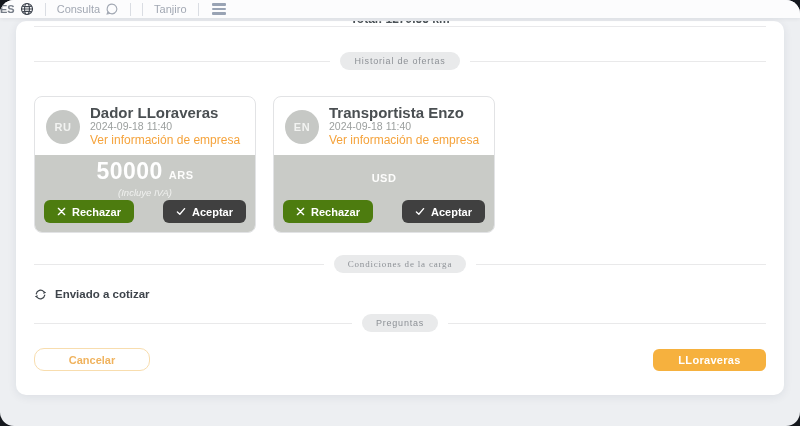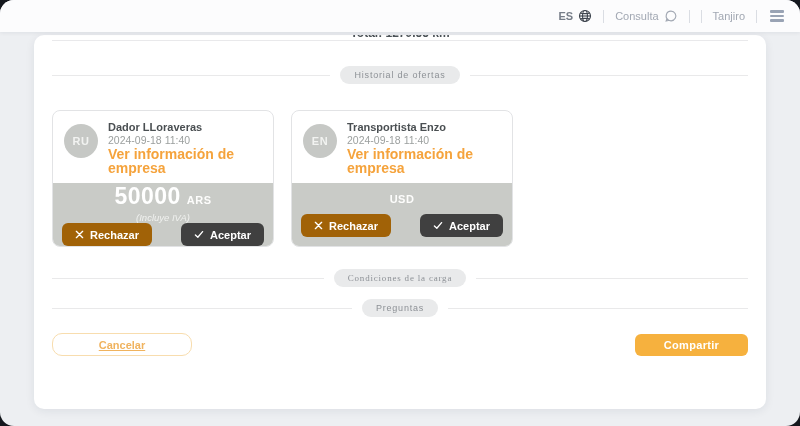--- a/index.html
+++ b/index.html
@@ -11,44 +11,43 @@
   }
   .app {
     width:800px; height:426px;
     border-radius:14px;
     overflow:hidden;
     background:#edeff2;
     position:relative;
   }
   
   .topbar {
-    height:32px;
+    height:18px;
     background:#fcfcfd;
     display:flex;
     align-items:center;
-    justify-content:flex-end;
-    padding-right:14px;
+    padding-right:3px;
     gap:11px;
     box-shadow:0 1px 4px rgba(20,30,50,.07);
     position:relative;
     z-index:5;
   }
   .tb-item {
     display:flex; align-items:center; gap:5px;
     font-size:11px; color:#a2a8b3; cursor:pointer;
     white-space:nowrap;
   }
   .tb-item.lang { color:#767d88; font-weight:bold; }
   .tb-sep { width:1px; height:13px; background:#dadde3; }
   .tb-icon { display:inline-flex; }
   .hamburger { display:flex; flex-direction:column; gap:2px; padding:2px; cursor:pointer; }
   .hamburger span { width:14px; height:2.5px; border-radius:1px; background:#99a3b4; }
   
   .card {
-    margin:3px 34px 0;
+    margin:3px 16px 0;
     height:374px;
     background:#ffffff;
     border-radius:10px;
     box-shadow:0 2px 10px rgba(30,40,60,.08);
     overflow:hidden;
     padding:0 18px 12px;
   }
   .total-text {
     margin-top:-9px;
     text-align:center;
@@ -80,65 +79,65 @@
     background:#fff;
   }
   .offer-head { display:flex; gap:10px; padding:9px 11px 8px; align-items:flex-start; }
   .avatar {
     width:34px; height:34px; border-radius:50%;
     background:#c6c8c5; color:#f2f3f1;
     font-size:11px; font-weight:bold; letter-spacing:.5px;
     display:flex; align-items:center; justify-content:center;
     flex-shrink:0; margin-top:4px;
   }
-  .offer-name { font-size:11px; font-weight:bold; color:#4a4f52; line-height:14px; }
+  .offer-name { font-size:15px; font-weight:bold; color:#4a4f52; line-height:14px; }
   .offer-date { font-size:10.5px; color:#9b9f9e; line-height:13px; }
-  .offer-link { font-size:14px; font-weight:bold; color:#f5a33c; line-height:14px; cursor:pointer; }
+  .offer-link { font-size:12px; font-weight:normal; color:#f5a33c; line-height:14px; cursor:pointer; }
   .offer-body {
     flex:1; background:#c9cbc7;
     display:flex; flex-direction:column;
   }
   .price-zone { flex:1; display:flex; flex-direction:column; align-items:center; justify-content:center; }
   .price-line { display:flex; align-items:baseline; gap:6px; }
   .price-amount { font-size:23px; font-weight:bold; color:#ffffff; letter-spacing:.5px; }
   .price-currency { font-size:11px; font-weight:bold; color:#fdfdfc; letter-spacing:.5px; }
   .tax-note { font-size:9.5px; font-style:italic; color:#f0f1ef; margin-top:2px; }
   .tax-note:empty { display:none; }
   .offer-actions { display:flex; justify-content:space-between; padding:0 9px 9px; }
   .btn {
     border:none; border-radius:6px;
     display:inline-flex; align-items:center; gap:6px;
     font-size:11px; font-weight:bold; color:#fff;
     padding:0 13px; height:23px; cursor:pointer;
     font-family:"Liberation Sans", sans-serif;
   }
-  .btn-reject { background:#a16207; }
+  .btn-reject { background:#4d7c0f; }
   .btn-accept { background:#404040; }
   .btn svg { display:block; }
   
   .status-row {
     display:flex; align-items:center; gap:8px;
     margin-top:13px; height:16px;
     font-size:11.5px; font-weight:bold; color:#3e444b;
   }
   .no-questions {
     margin-top:14px;
     font-size:11.5px; font-weight:bold; color:#3e444b;
   }
   
   .card-actions {
     margin-top:16px;
     display:flex; justify-content:space-between; align-items:center;
   }
   .btn-cancel {
-    width:140px; height:23px;
+    width:116px; height:23px;
     background:#ffffff;
     border:1.5px solid #f8ddae; border-radius:10px;
     color:#f0b35e; font-size:11px; font-weight:bold;
-    cursor:pointer; font-family:"Liberation Sans", sans-serif;text-decoration:underline;
+    cursor:pointer; font-family:"Liberation Sans", sans-serif;
   }
   .btn-share {
     width:113px; height:22px;
     background:#f6b13e; border:none; border-radius:6px;
     color:#ffffff; font-size:11px; font-weight:bold; letter-spacing:.3px;
     cursor:pointer; font-family:"Liberation Sans", sans-serif;
   }
 </style>
 </head>
 <body>
@@ -256,25 +255,36 @@
           </div>
         </div>
       </div>
 
     </div>
 
     <div class="section-divider divider-cond">
       <span class="pill">Condiciones de la carga</span>
     </div>
 
+    <div class="status-row">
+      <span style="display:inline-flex">
+        <svg width="13" height="13" viewBox="0 0 16 16" fill="none">
+          <path d="M13.2 8.8 A5.4 5.4 0 0 1 4.0 11.6" stroke="#3e444b" stroke-width="1.5" stroke-linecap="round"></path>
+          <path d="M2.8 7.2 A5.4 5.4 0 0 1 12.0 4.4" stroke="#3e444b" stroke-width="1.5" stroke-linecap="round"></path>
+          <path d="M4.6 8.6 L3.9 11.9 L0.9 10.6 Z" fill="#3e444b"></path>
+          <path d="M11.4 7.4 L12.1 4.1 L15.1 5.4 Z" fill="#3e444b"></path>
+        </svg>
+      </span>
+      <span>Enviado a cotizar</span>
+    </div>
 
     <div class="section-divider divider-preg">
       <span class="pill">Preguntas</span>
     </div>
 
 
     <div class="card-actions">
       <button class="btn-cancel">Cancelar</button>
-      <button class="btn-share">Compartir</button>
+      <button class="btn-share">LLoraveras</button>
     </div>
 
   </div>
 </div>
 
 </body></html>

